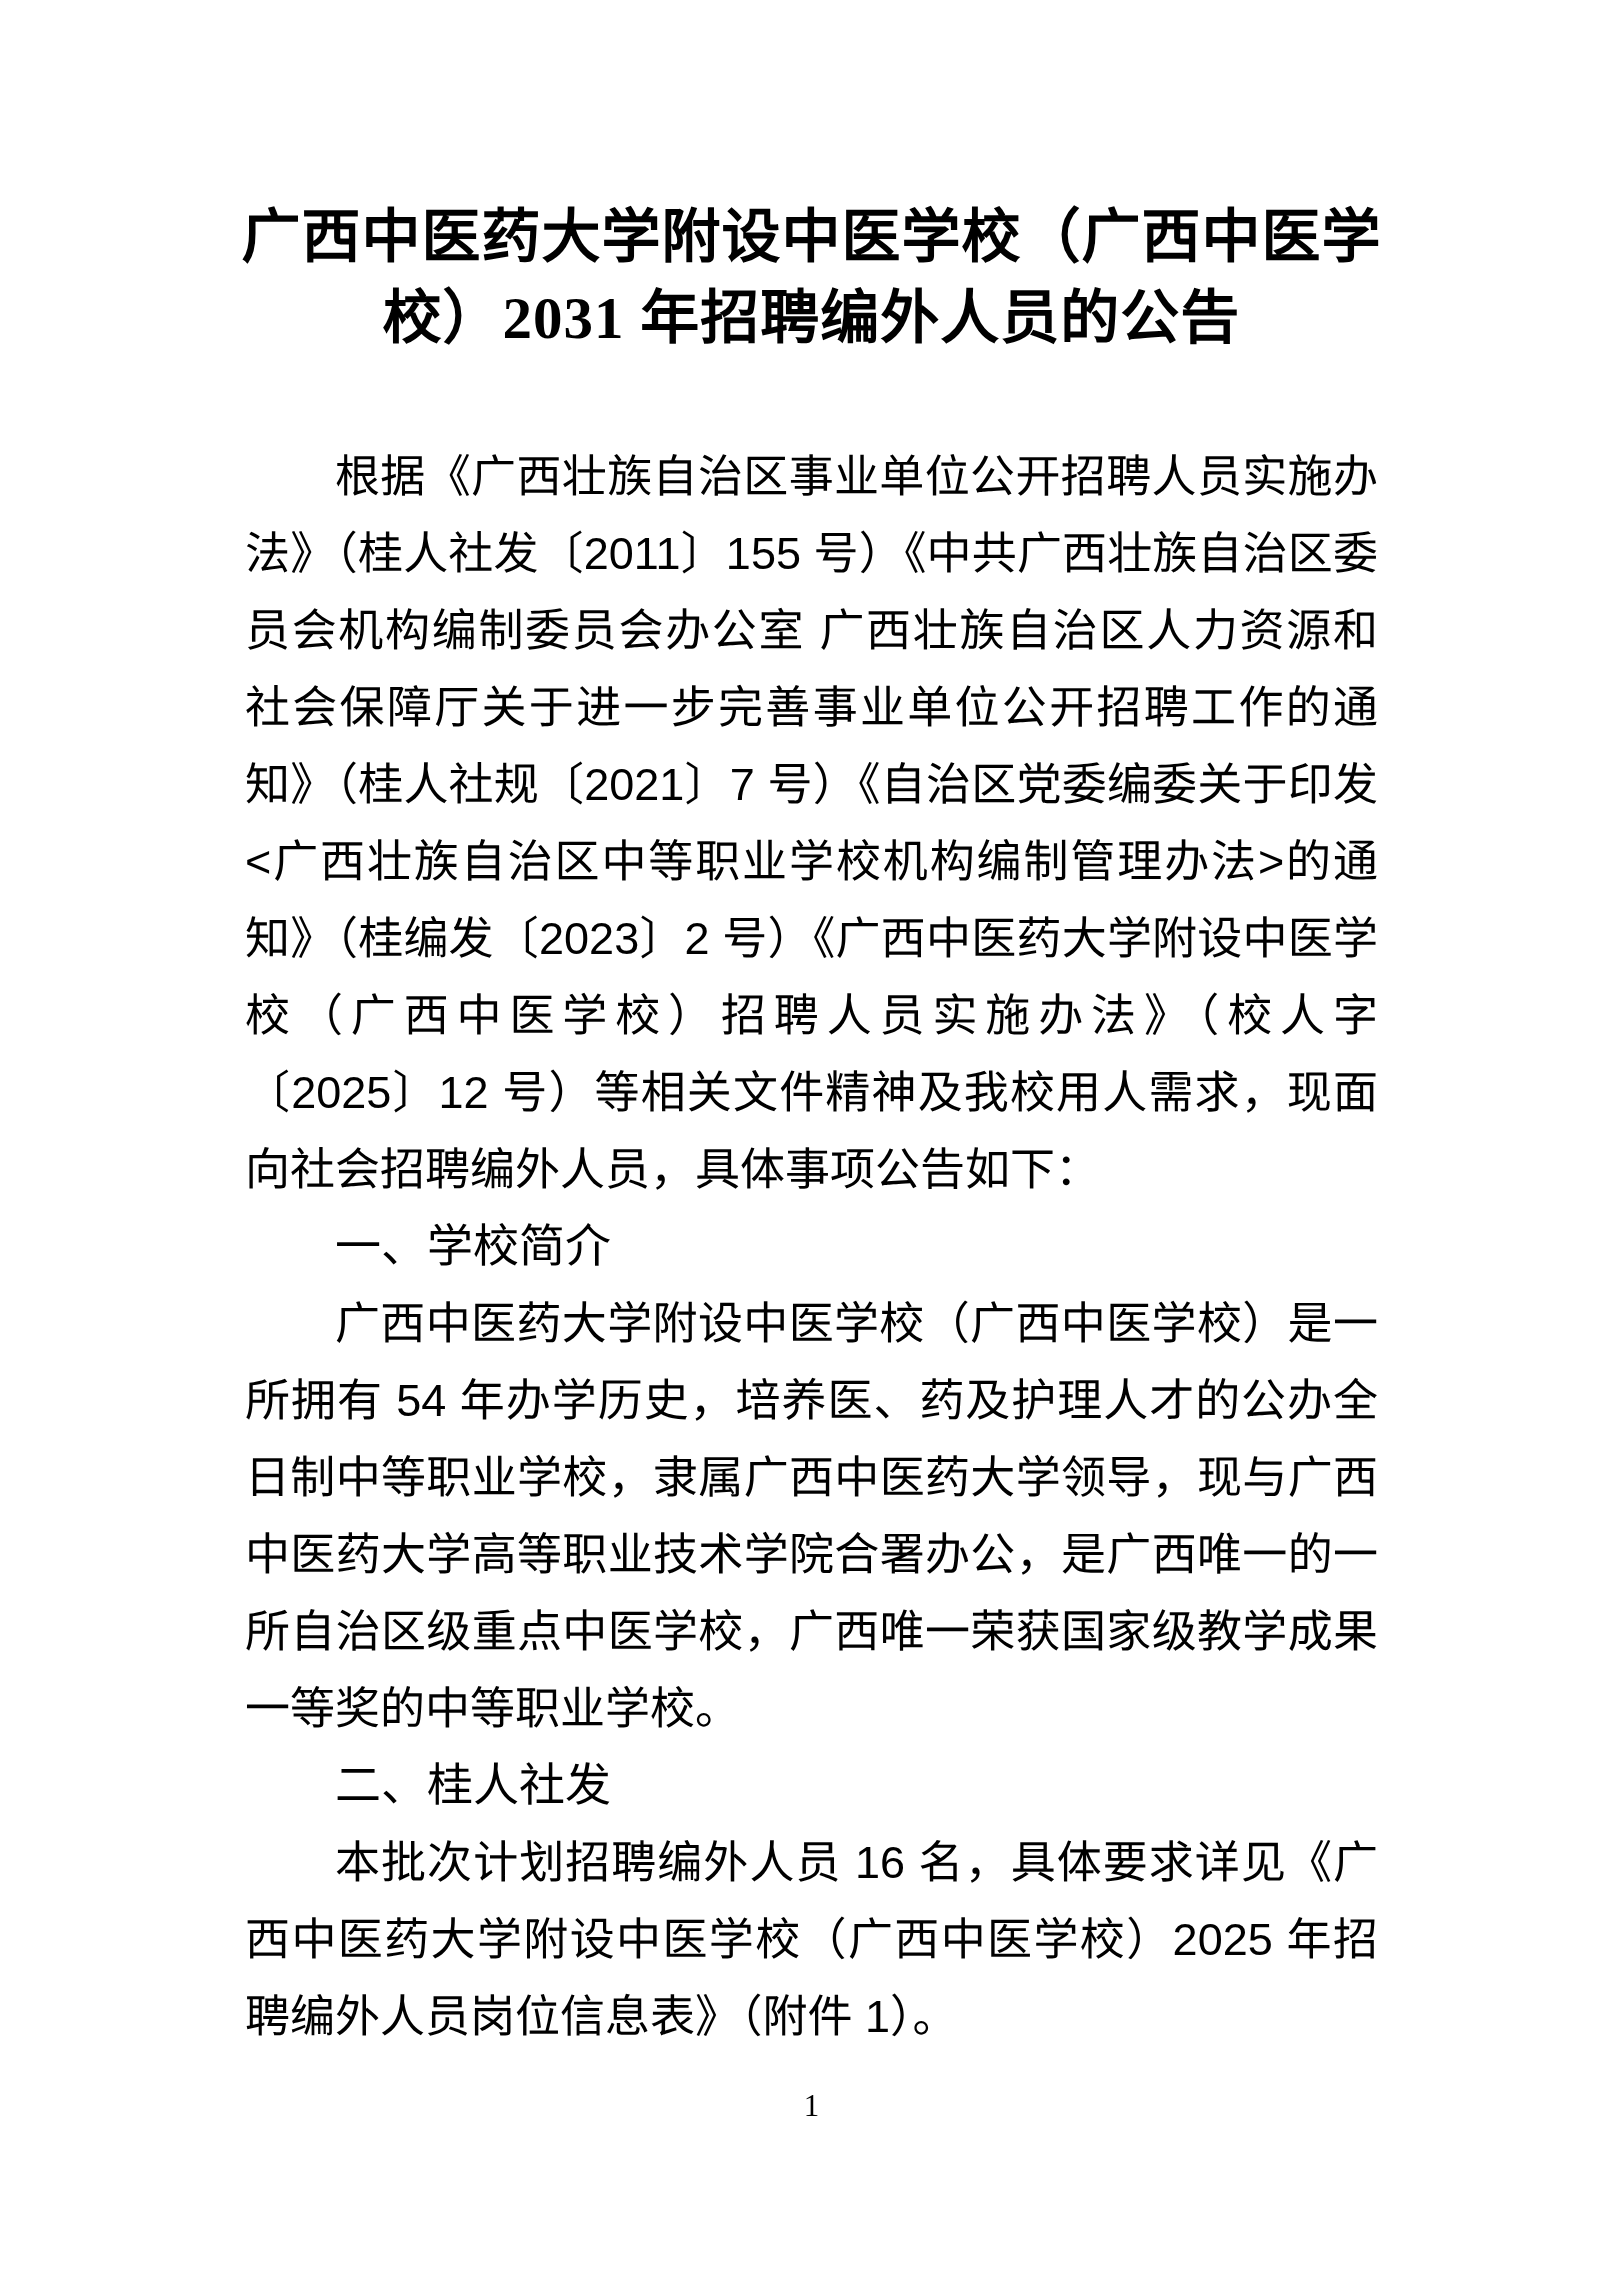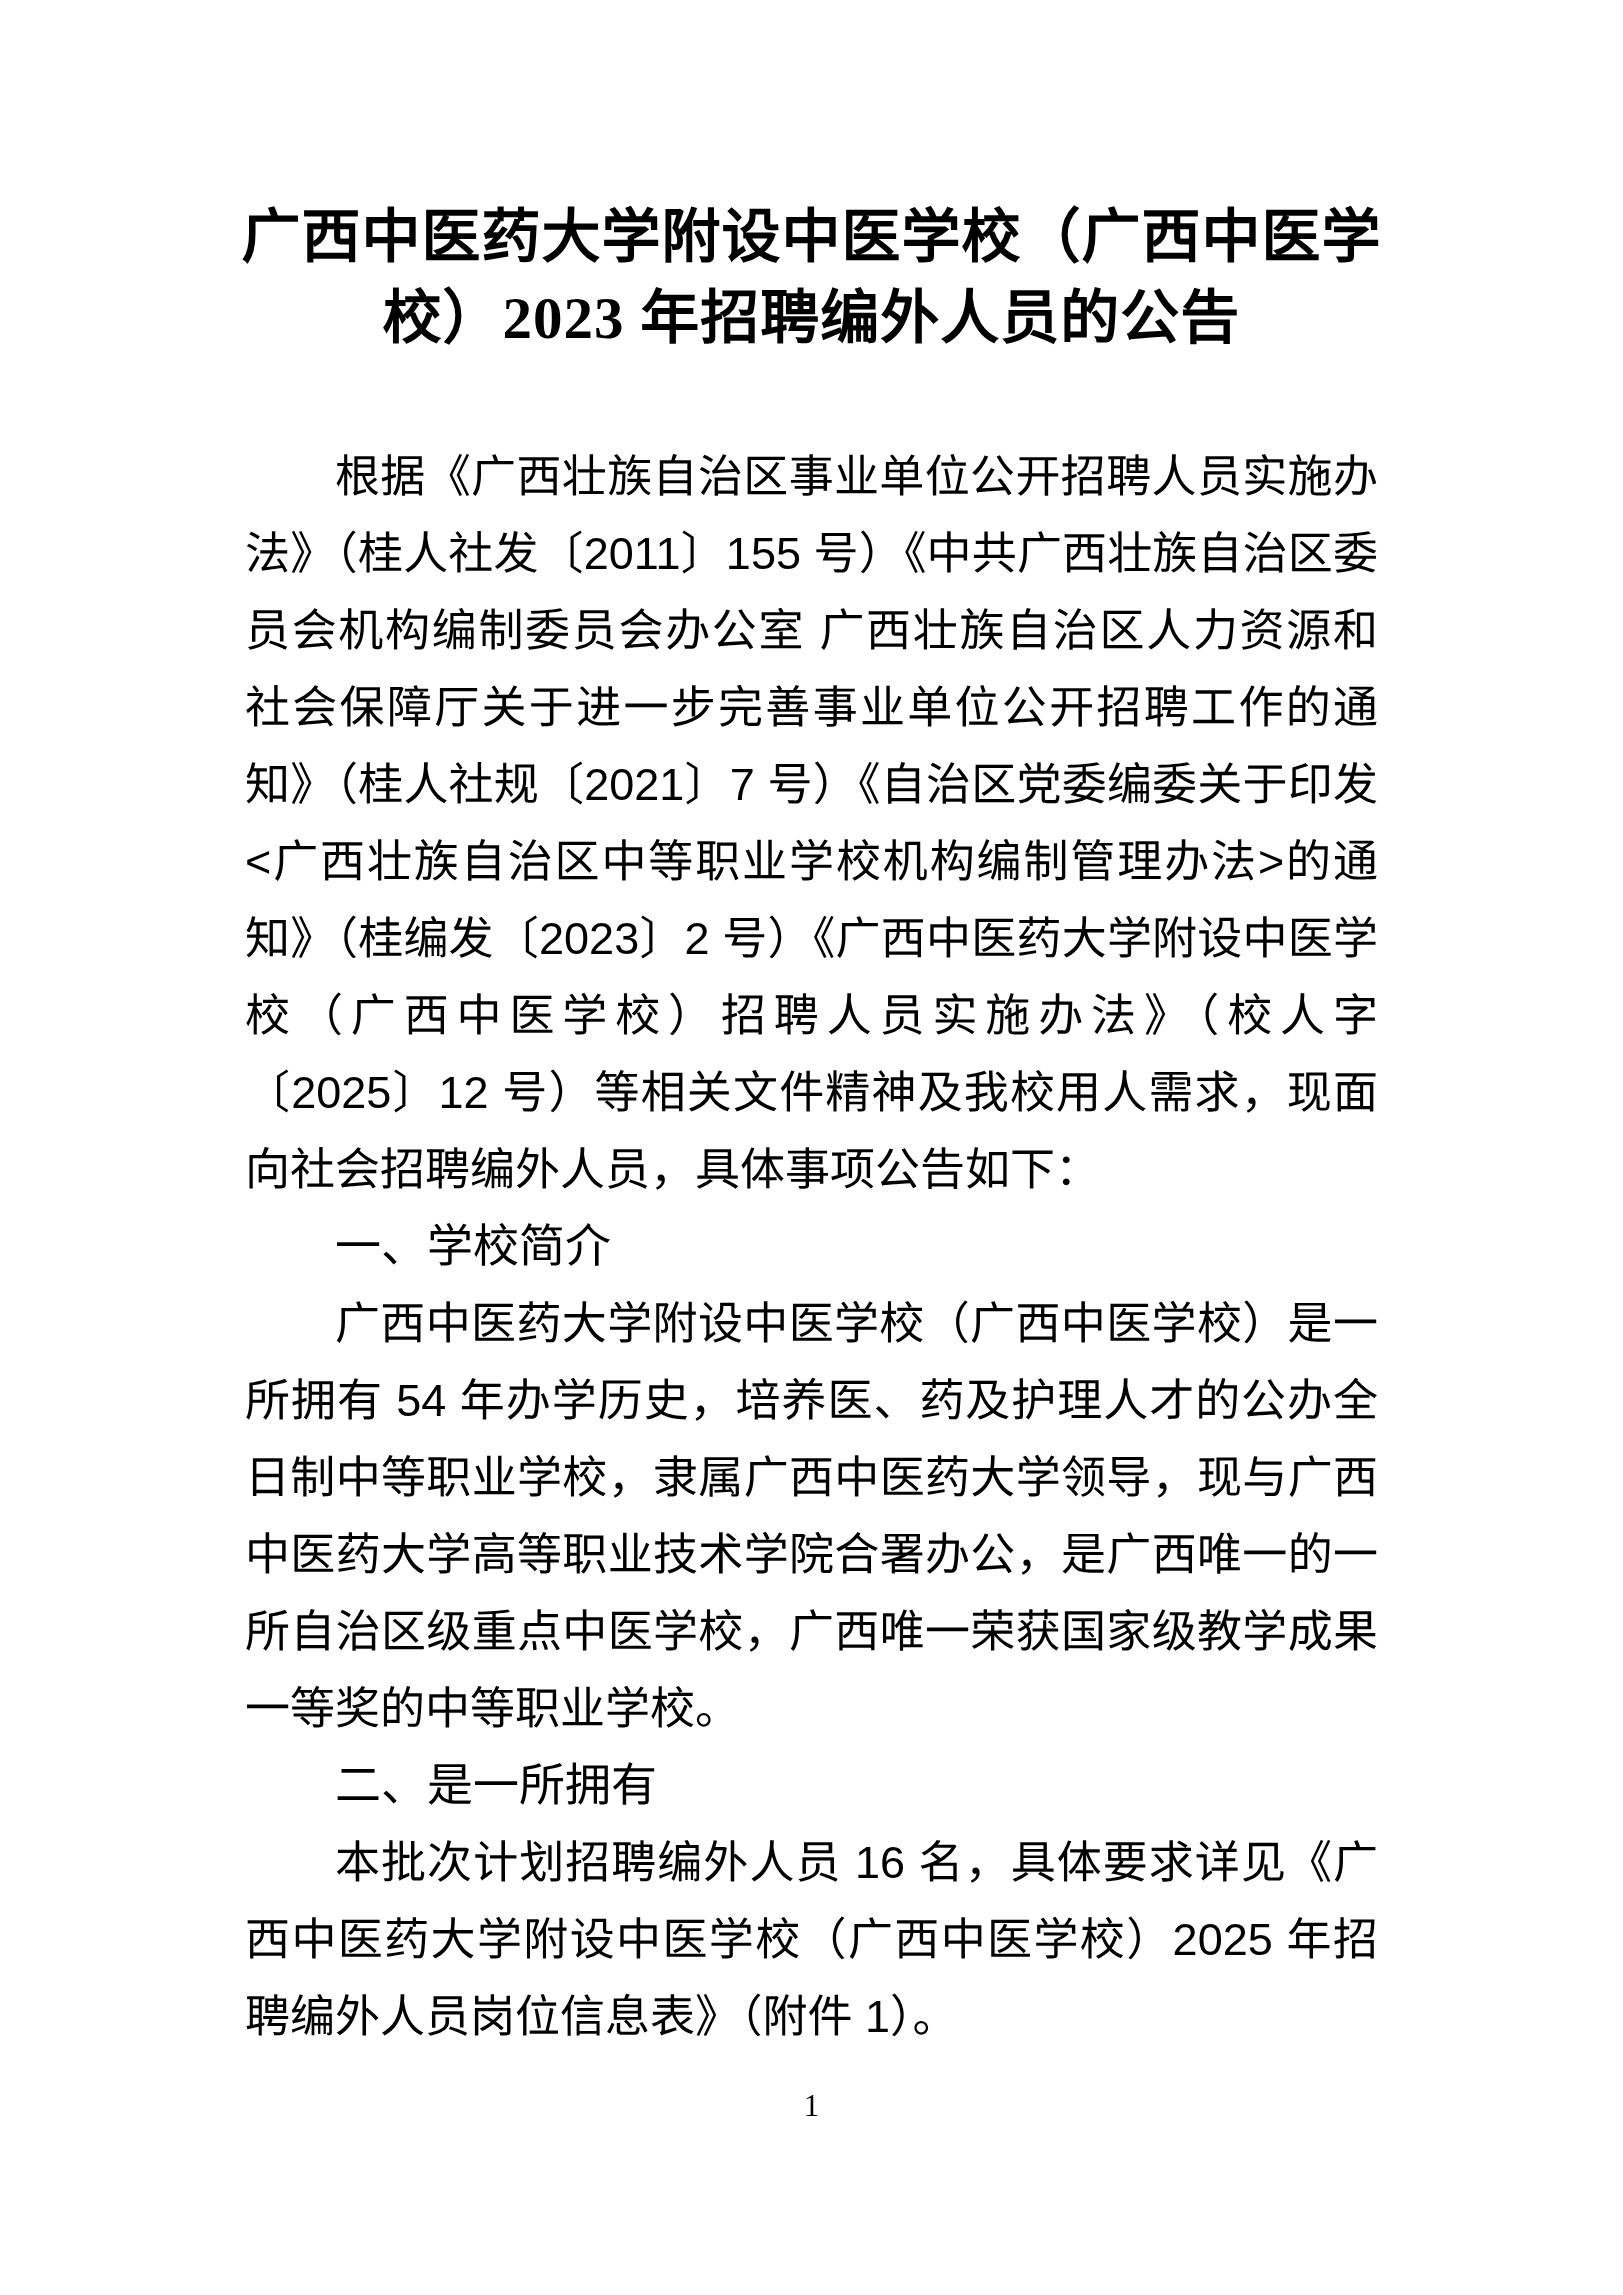--- a/index.html
+++ b/index.html
@@ -54,31 +54,31 @@
     font-size: 31px;
     line-height: 46px;
     text-align: center;
   }
 </style>
 </head>
 <body>
 
 <div class="page">
 
-  <h1 class="doc-title">广西中医药大学附设中医学校（广西中医学校）2023 年招聘编外人员的公告</h1>
+  <h1 class="doc-title">广西中医药大学附设中医学校（广西中医学校）2031 年招聘编外人员的公告</h1>
 
   <div class="doc-body">
 
     <p class="para">根据《广西壮族自治区事业单位公开招聘人员实施办法》（桂人社发〔2011〕155 号）《中共广西壮族自治区委员会机构编制委员会办公室 广西壮族自治区人力资源和社会保障厅关于进一步完善事业单位公开招聘工作的通知》（桂人社规〔2021〕7 号）《自治区党委编委关于印发&lt;广西壮族自治区中等职业学校机构编制管理办法&gt;的通知》（桂编发〔2023〕2 号）《广西中医药大学附设中医学校（广西中医学校）招聘人员实施办法》（校人字〔2025〕12 号）等相关文件精神及我校用人需求，现面向社会招聘编外人员，具体事项公告如下：</p>
 
     <h2 class="heading">一、学校简介</h2>
 
     <p class="para">广西中医药大学附设中医学校（广西中医学校）是一所拥有 54 年办学历史，培养医、药及护理人才的公办全日制中等职业学校，隶属广西中医药大学领导，现与广西中医药大学高等职业技术学院合署办公，是广西唯一的一所自治区级重点中医学校，广西唯一荣获国家级教学成果一等奖的中等职业学校。</p>
 
-    <h2 class="heading">二、是一所拥有</h2>
+    <h2 class="heading">二、桂人社发</h2>
 
     <p class="para">本批次计划招聘编外人员 16 名，具体要求详见《广西中医药大学附设中医学校（广西中医学校）2025 年招聘编外人员岗位信息表》（附件 1）。</p>
 
   </div>
 
   <div class="page-number">1</div>
 
 </div>
 
 

